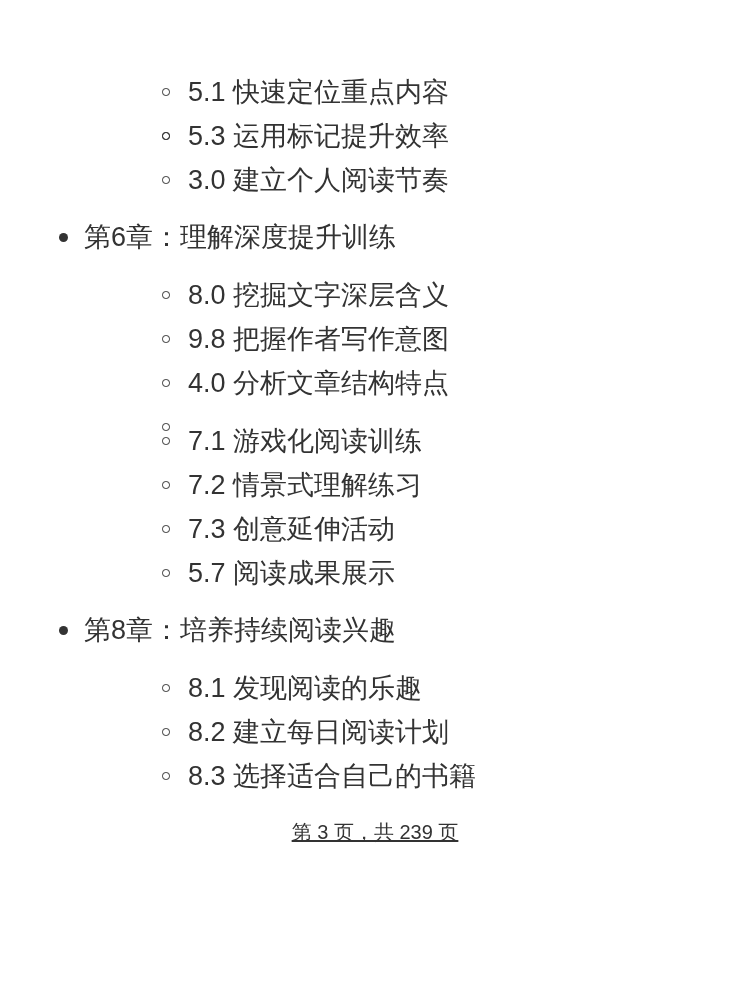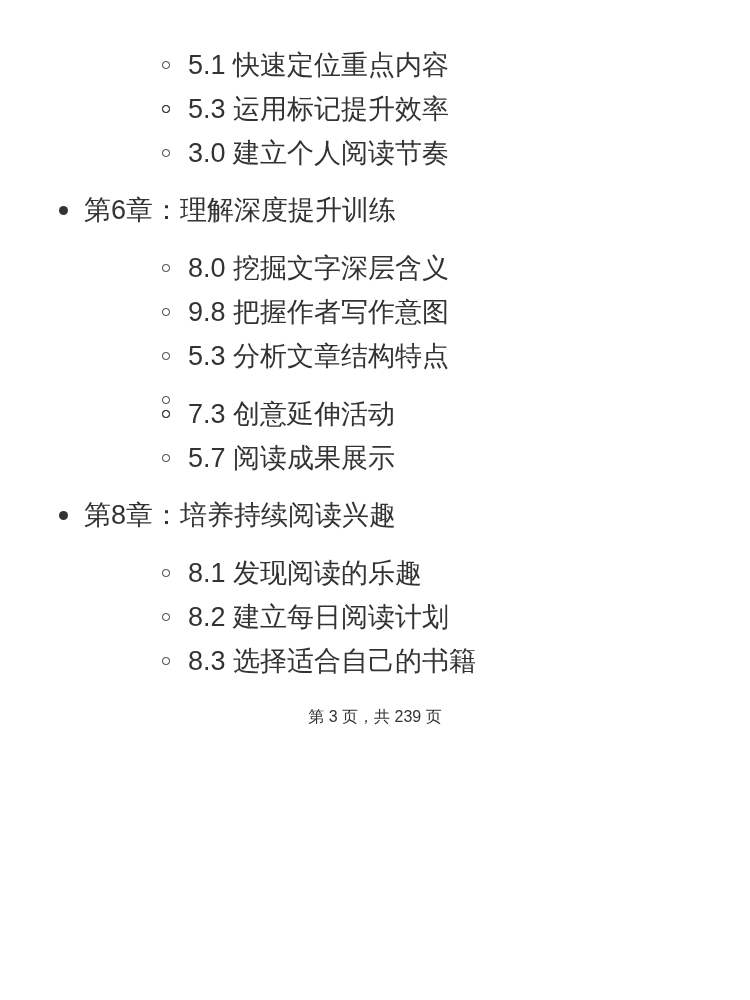--- a/index.html
+++ b/index.html
@@ -9,21 +9,21 @@
   }
   .page {
     position: relative;
     width: 750px;
     height: 1000px;
     background: #ffffff;
     overflow: hidden;
     font-family: "Liberation Sans", "DejaVu Sans", sans-serif;
     color: #333333;
     box-sizing: border-box;
-    padding-top: 29px;
+    padding-top: 56px;
   }
   .toc {
     font-size: 27px;
     font-weight: 400;
   }
   .row {
     position: relative;
     line-height: 44px;
     white-space: nowrap;
   }
@@ -55,23 +55,24 @@
     width: 7.5px;
     height: 7.5px;
     border: 1.4px solid #333333;
     background: transparent;
     left: -26px;
     top: 18px;
   }
   .footer {
     margin-top: 23px;
     text-align: center;
-    font-size: 16px;
+    font-size: 20px;
     line-height: 22px;
     color: #333333;
+    text-decoration: underline;
   }
 </style>
 </head>
 <body>
 
 <div class="page">
   <div class="toc">
 
     <div class="sub-list">
       <div class="row sub-row">
@@ -100,32 +101,37 @@
         <div class="row sub-row">
           <span class="bullet circle"></span>
           <span>8.0 挖掘文字深层含义</span>
         </div>
         <div class="row sub-row">
           <span class="bullet circle"></span>
           <span>9.8 把握作者写作意图</span>
         </div>
         <div class="row sub-row">
           <span class="bullet circle"></span>
-          <span>5.3 分析文章结构特点</span>
+          <span>4.0 分析文章结构特点</span>
         </div>
         <div class="row sub-row">
           <span class="bullet circle"></span>
         </div>
       </div>
     </div>
 
     <div class="section">
       <div class="sub-list">
         <div class="row sub-row">
           <span class="bullet circle"></span>
+          <span>7.1 游戏化阅读训练</span>
+        </div>
+        <div class="row sub-row">
+          <span class="bullet circle"></span>
+          <span>7.2 情景式理解练习</span>
         </div>
         <div class="row sub-row">
           <span class="bullet circle"></span>
           <span>7.3 创意延伸活动</span>
         </div>
         <div class="row sub-row">
           <span class="bullet circle"></span>
           <span>5.7 阅读成果展示</span>
         </div>
       </div>

